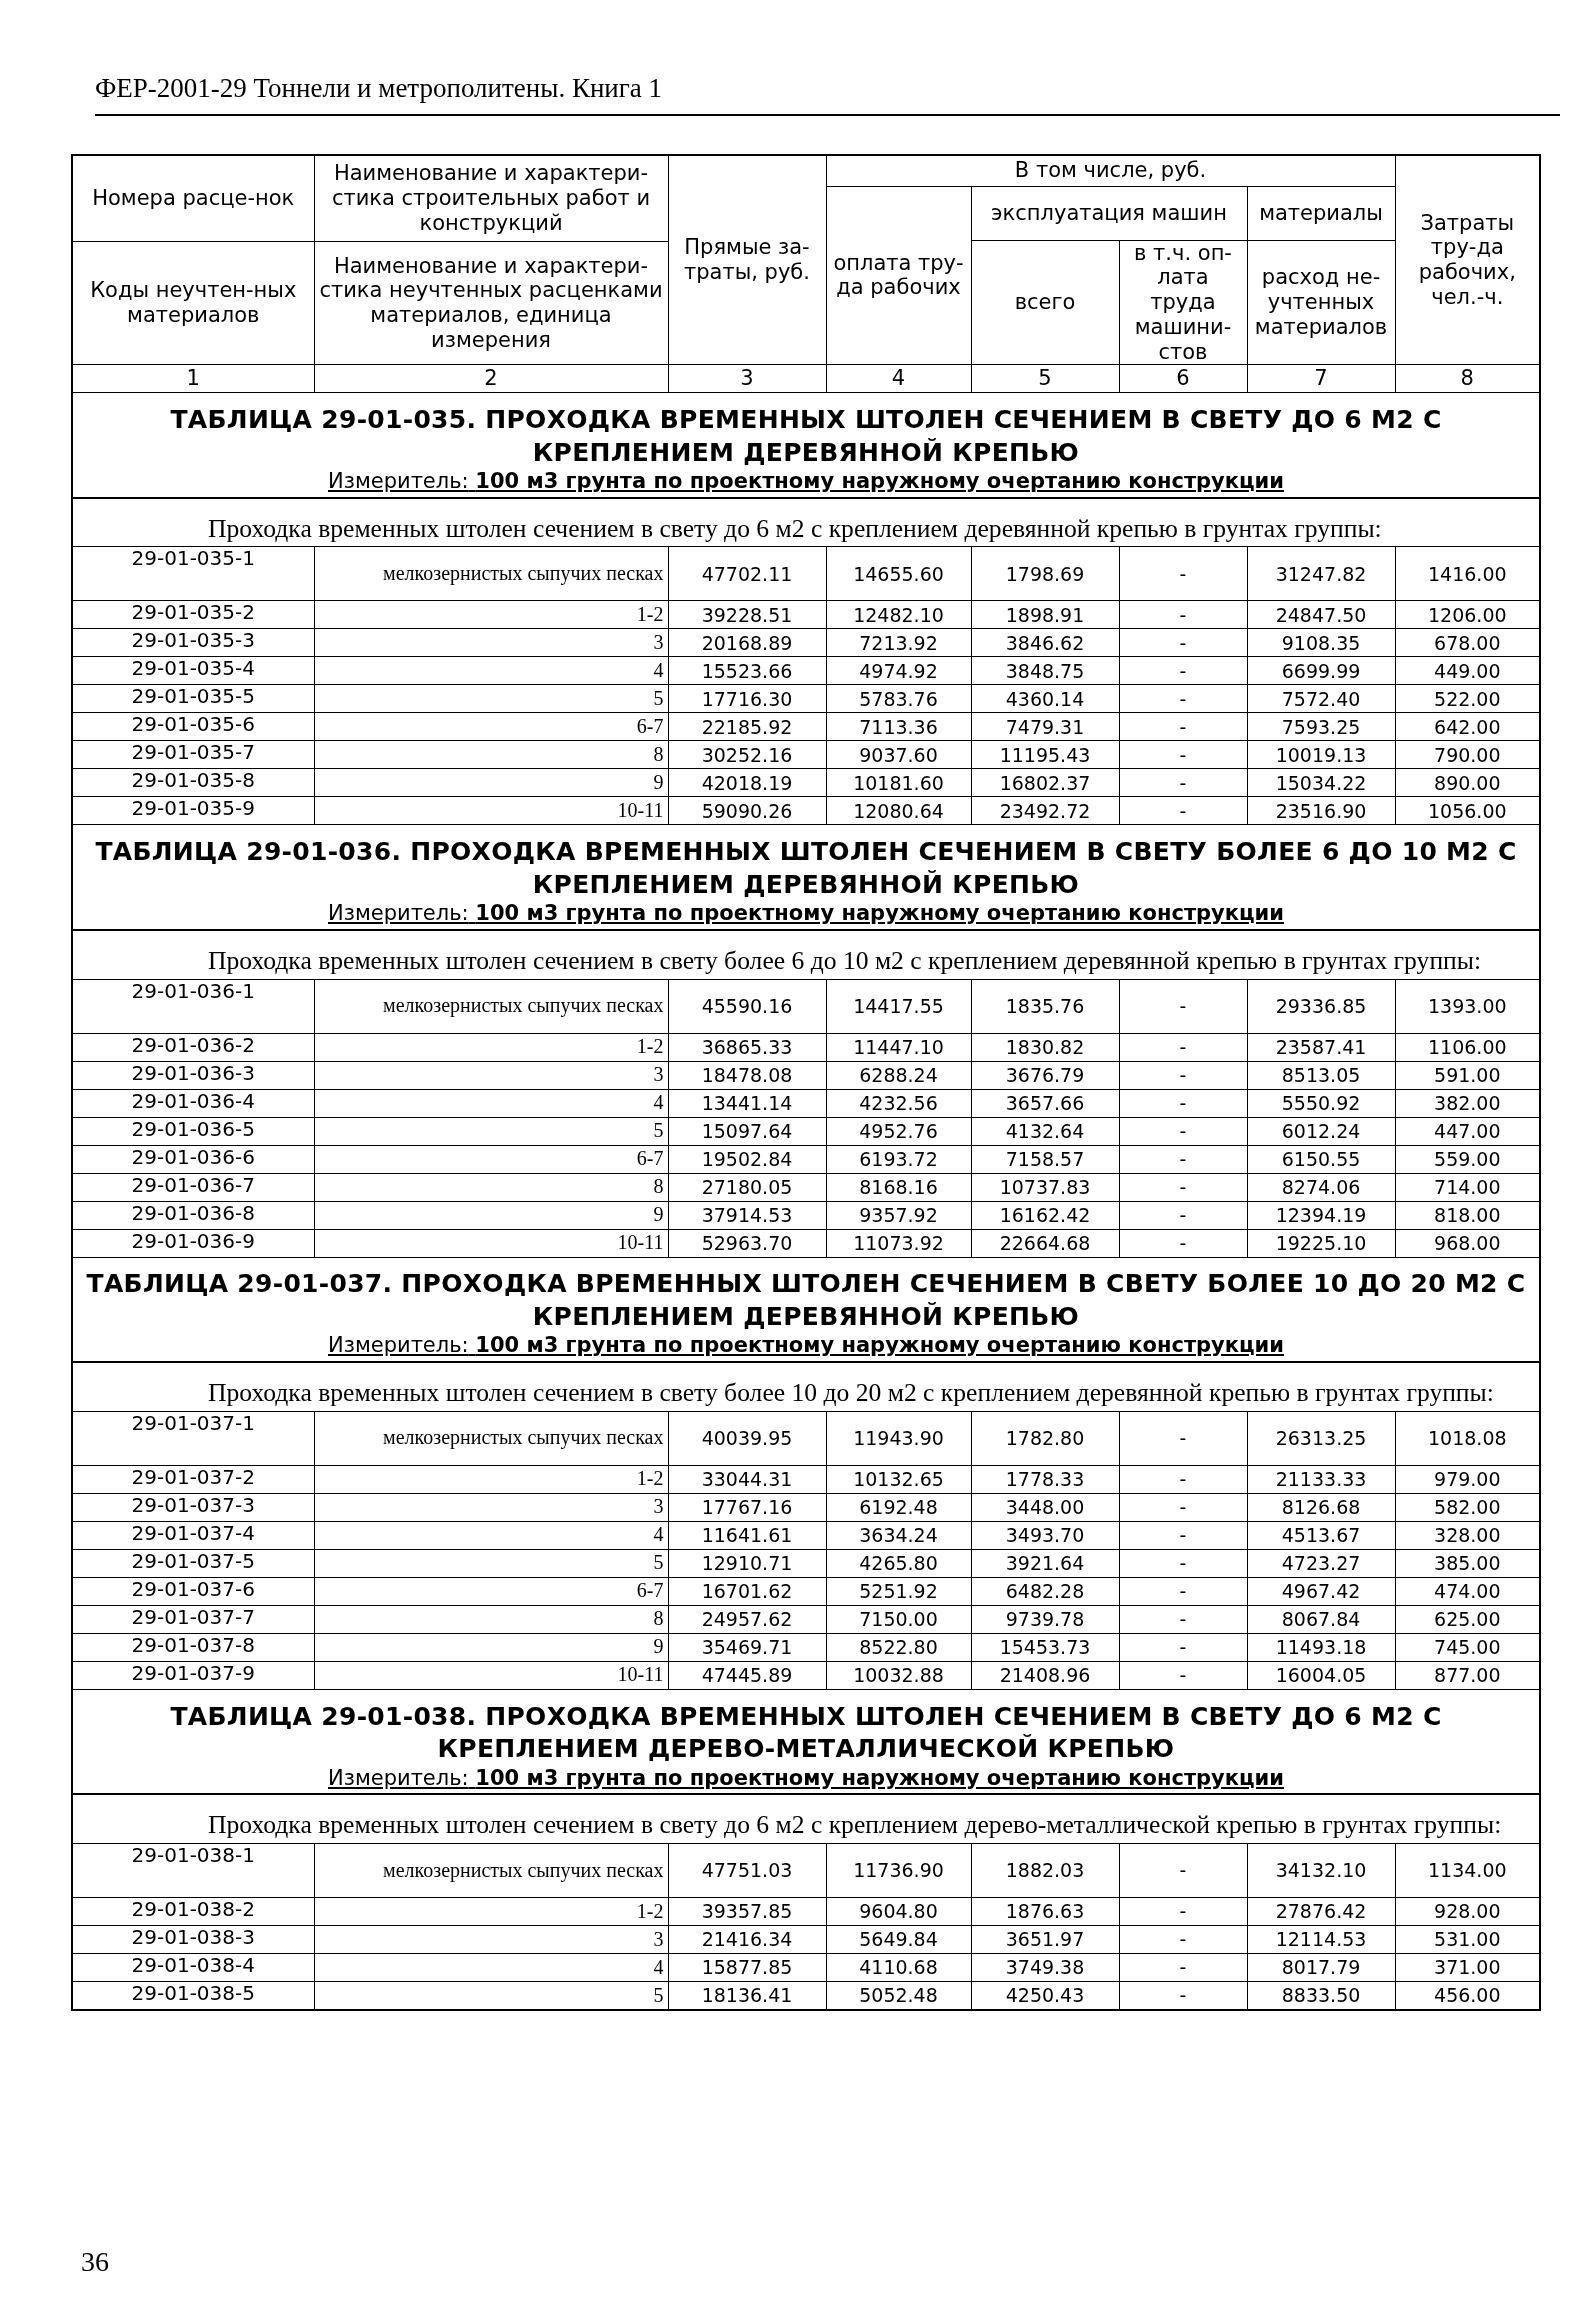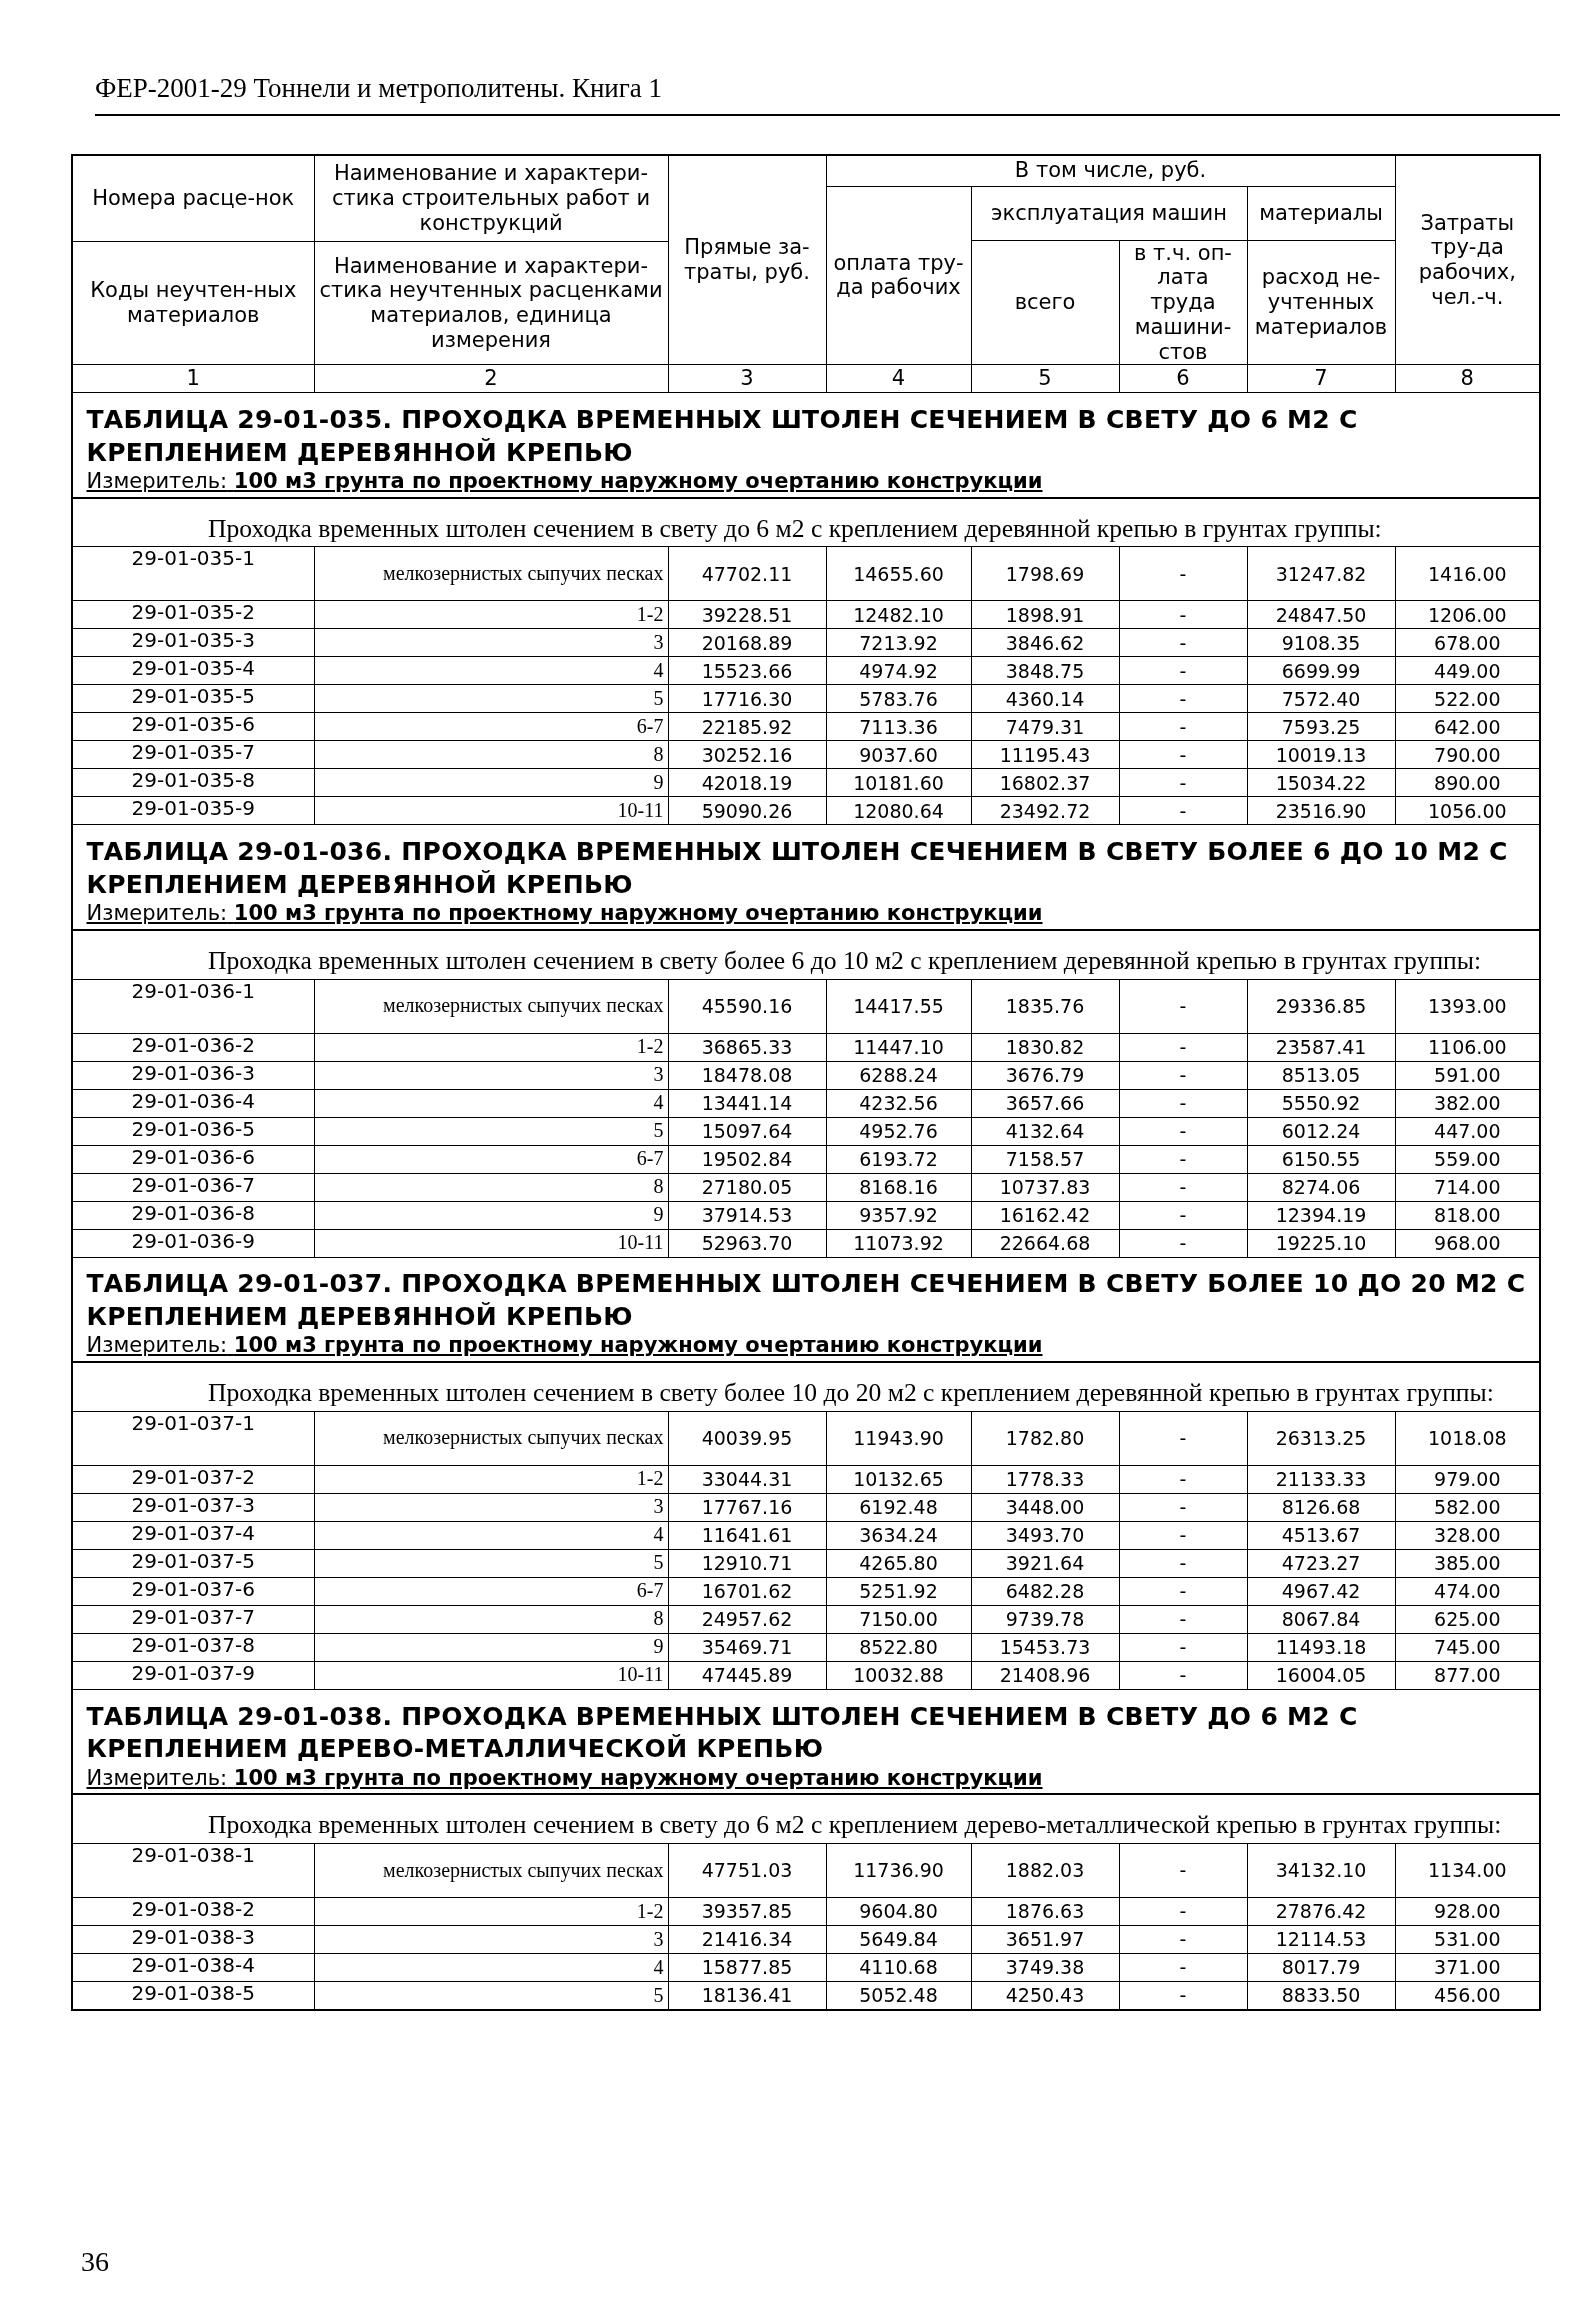--- a/index.html
+++ b/index.html
@@ -18,21 +18,21 @@
     border-collapse: collapse; table-layout: fixed;
     font-family: "DejaVu Sans", sans-serif; font-size: 20px;
     border: 2.7px solid #000;
   }
   table.rates td, table.rates th {
     border: 1.7px solid #000; padding: 0 4px; font-weight: normal;
     vertical-align: middle; line-height: 1.18;
   }
   .hdr th { font-size: 21px; }
   .colnum td { text-align: center; height: 27px; font-size: 21px; }
-  .title-cell { padding: 10.8px 13.5px 2.7px 13.5px !important; border-bottom: 2.7px solid #000 !important; }
+  .title-cell { text-align: center; padding: 10.8px 13.5px 2.7px 13.5px !important; border-bottom: 2.7px solid #000 !important; }
   .title-text { font-weight: bold; font-size: 25px; letter-spacing: 0.3px; line-height: 1.3; }
   .meter { font-size: 21px; text-decoration: underline; }
   .meter b { font-weight: bold; }
   .desc-cell {
     font-family: "Liberation Serif", serif; font-weight: bold; font-size: 25.6px;
     padding: 15px 16px 2.7px 135px !important; line-height: 1.45; text-align: justify; margin-top: 25px;
   }
   .code { text-align: center !important; vertical-align: top !important; }
   .name { text-align: right; font-family: Liberation Serif, serif; }
   .num { text-align: center; font-size: 19px; }

